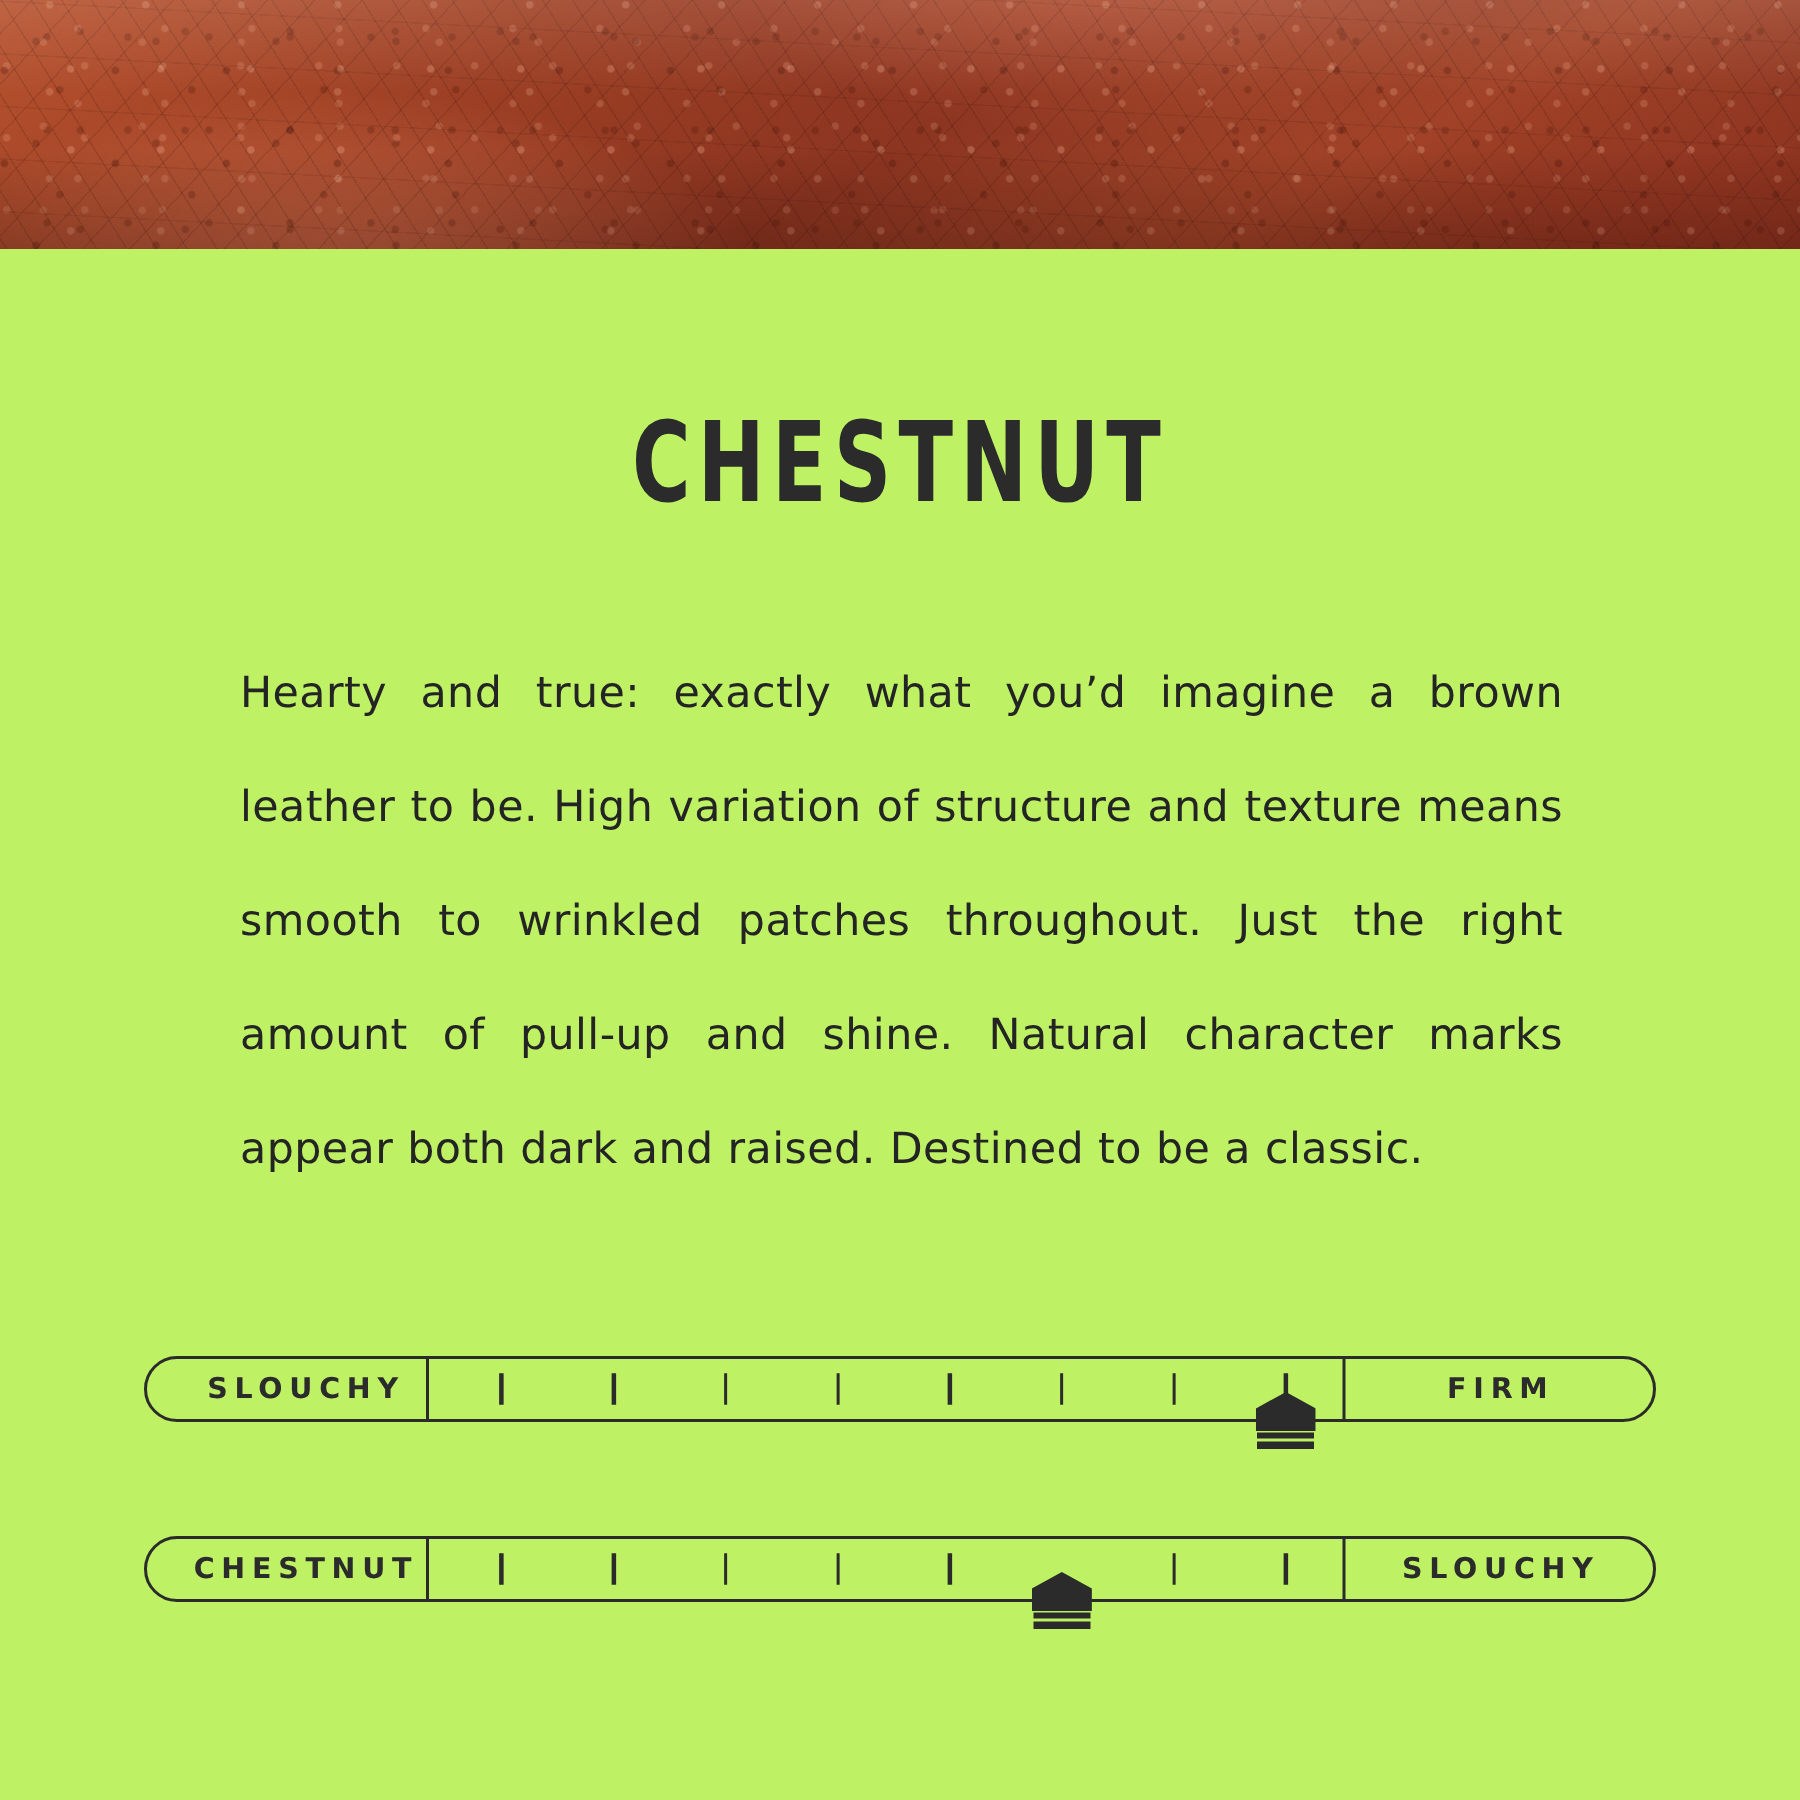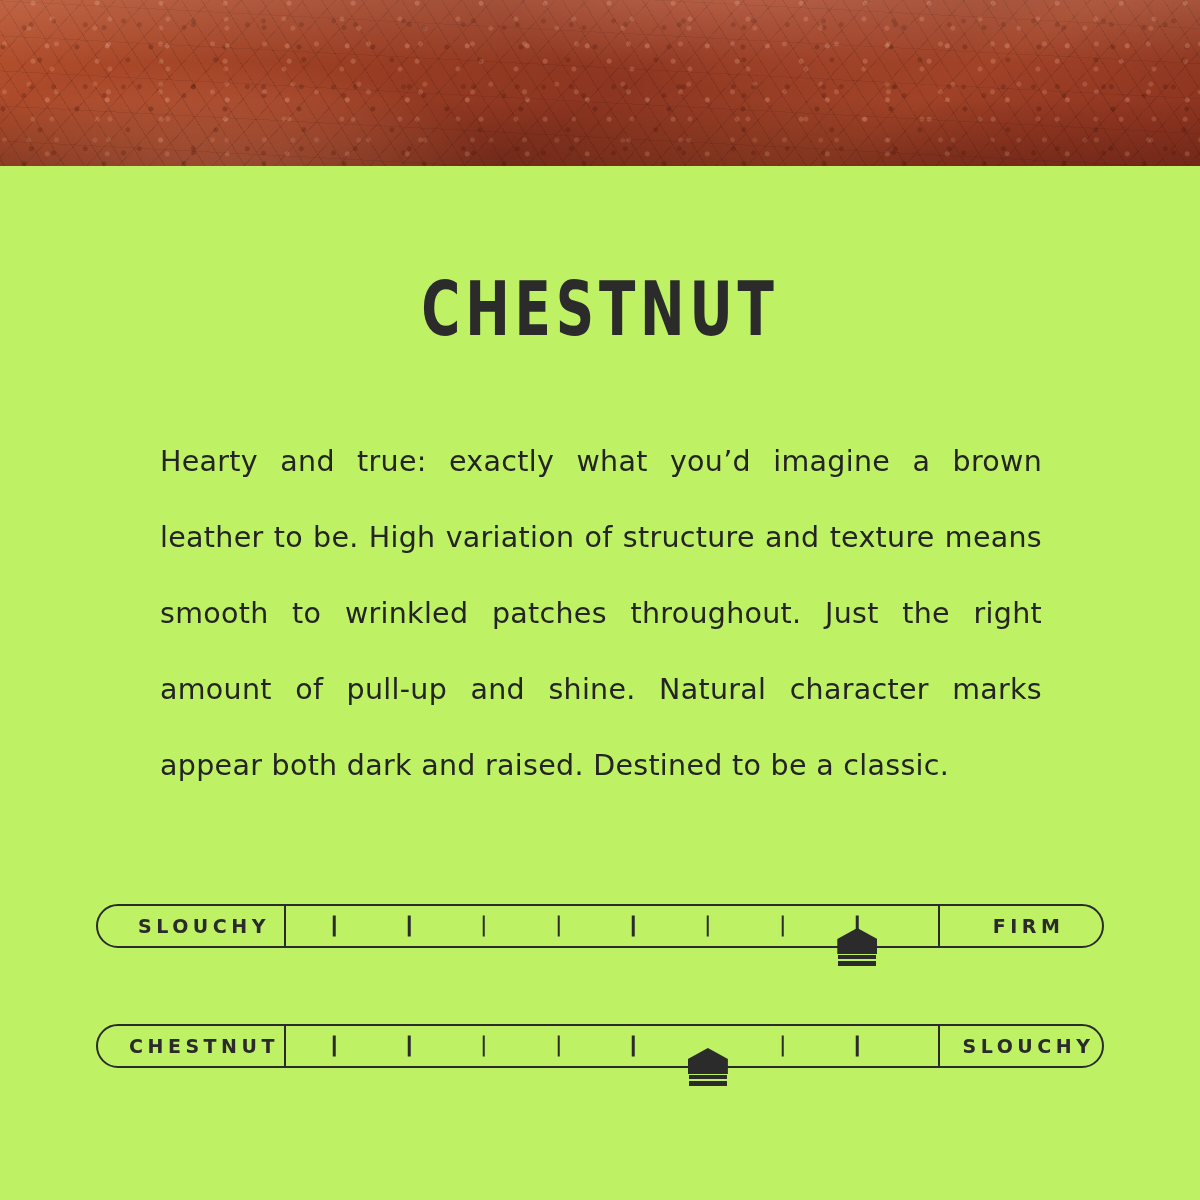--- a/index.html
+++ b/index.html
@@ -139,22 +139,22 @@
     color: #2b2b2b;
     box-sizing: border-box;
   }
   .slider-label.left {
     left: 0;
     width: 188px;
     border-right: 2.5px solid #2b2b2b;
     padding-left: 26px;
   }
   .slider-label.right {
-    right: 0;
-    width: 164px;
+    right: 13px;
+    width: 194px;
     border-left: 2.5px solid #2b2b2b;
     padding-left: 15px;
   }
 
   .ticks {
     position: absolute;
     left: 170px;
     right: 170px;
     top: 0;
     height: 100%;

